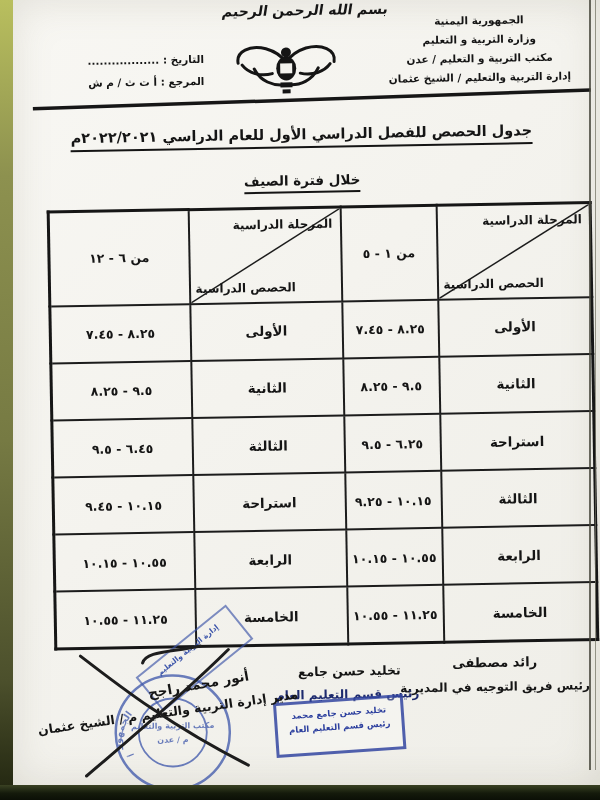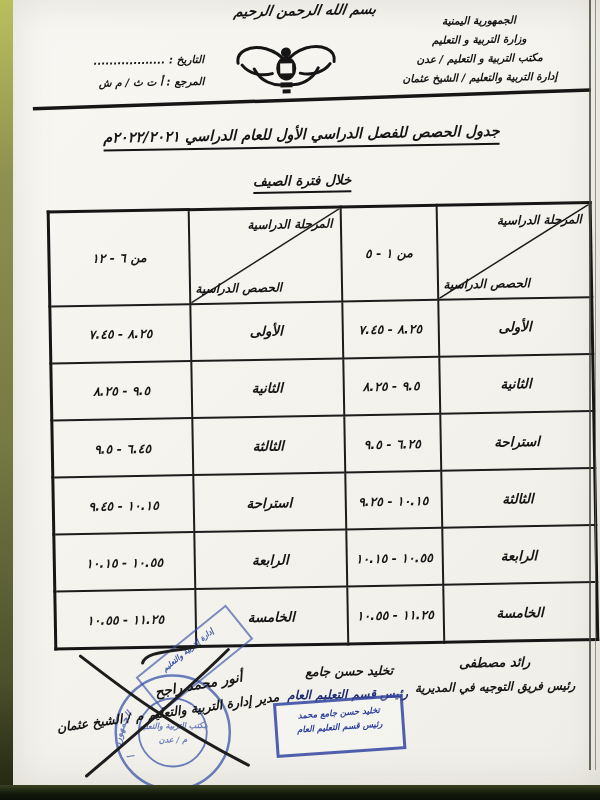--- a/index.html
+++ b/index.html
@@ -1,21 +1,21 @@
 <!DOCTYPE html>
 <html lang="ar" dir="rtl"><head>
 <meta charset="utf-8">
 <style>
   html,body{margin:0;padding:0;}
   body{
     width:600px;height:800px;overflow:hidden;position:relative;
     font-family:"DejaVu Sans","Liberation Sans",sans-serif;
     background:#474b2e;
   }
-  .photo{position:absolute;inset:0;font-style:italic;}
+  .photo{position:absolute;inset:0;}
   
   .left-strip{position:absolute;left:0;top:0;bottom:0;width:13px;
     background:linear-gradient(180deg,#b9bf5e 0%,#8d914f 22%,#767a43 55%,#4c502c 85%,#20240f 100%);}
   .bottom-strip{position:absolute;left:0;right:0;bottom:0;height:15px;
     background:linear-gradient(180deg,#3a4223 0%,#141a0b 55%,#0b0f06 100%);}
   .paper{position:absolute;left:12px;right:0;top:0;bottom:14px;
     background:linear-gradient(135deg,#f8f7f3 0%,#f4f3ee 45%,#efeee8 100%);
     box-shadow:inset 0 0 40px rgba(120,115,90,.18);}
   .edge-r1{position:absolute;right:9px;top:0;bottom:16px;width:2px;background:#45453a;opacity:.8;}
   .edge-r2{position:absolute;right:4px;top:0;bottom:16px;width:1px;background:#6d6d5e;opacity:.7;}

